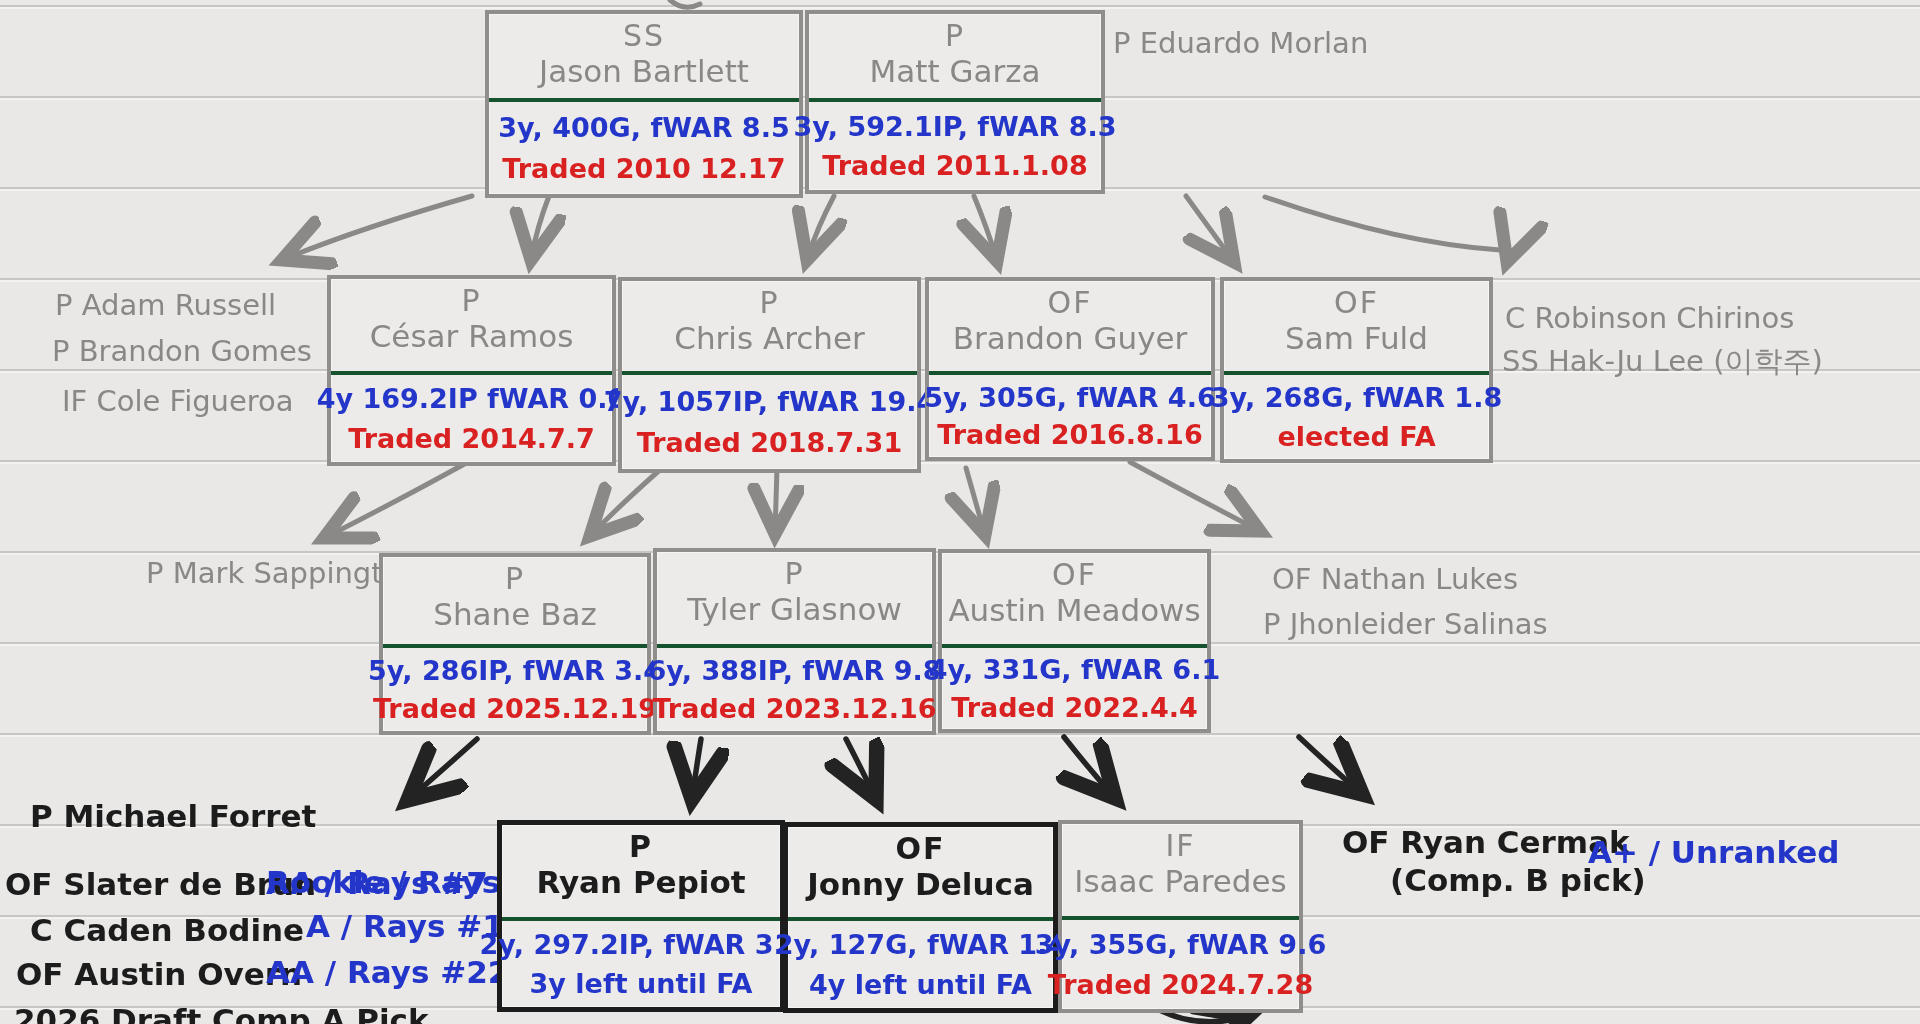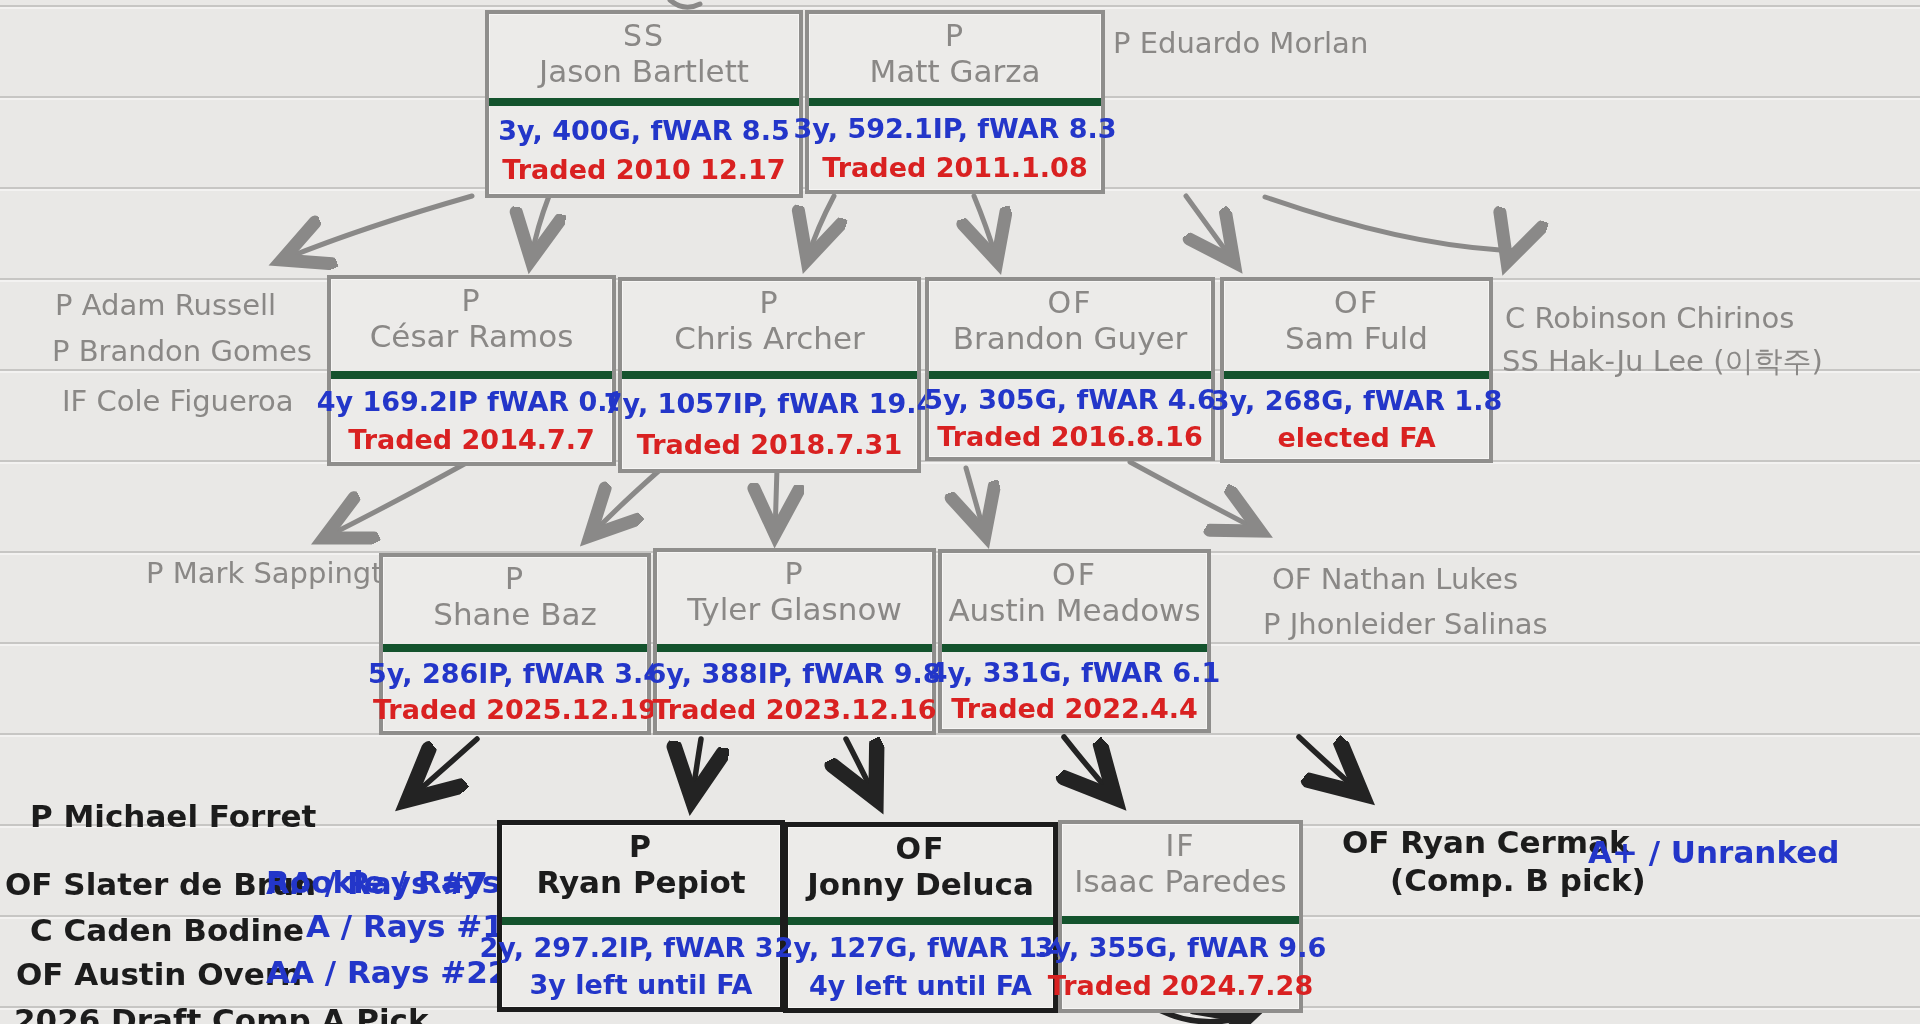--- a/index.html
+++ b/index.html
@@ -13,21 +13,21 @@
       transparent 4px,transparent 91px);
     background-position:0 5px;
   }
   svg.arrows{position:absolute;left:0;top:0;width:1920px;height:1024px;pointer-events:none;}
 
   .node{
     position:absolute;border:4px solid #8f8e8c;background:#ecebe9;
     display:flex;flex-direction:column;box-shadow:0 0 0 1px rgba(255,255,255,.5) inset;
   }
   .node .head{display:flex;flex-direction:column;align-items:center;justify-content:space-between;
-    border-bottom:8px solid #14532d;padding-top:4px;}
+    border-bottom:4px solid #14532d;padding-top:4px;}
   .node .pos{font-size:30px;color:#8a8886;letter-spacing:2px;}
   .node .name{font-size:31px;color:#8a8886;padding-bottom:23px;white-space:nowrap;}
   .node .body{flex:1;display:flex;flex-direction:column;justify-content:space-evenly;align-items:center;}
   .stats{color:#2336c9;font-weight:bold;font-size:27px;white-space:nowrap;}
   .fate{color:#d92121;font-weight:bold;font-size:27px;white-space:nowrap;}
   .fate.blue-fate{color:#2336c9;}
   .node.bold{border:5px solid #1c1c1c;}
   .node.bold .pos,.node.bold .name{color:#1c1c1c;font-weight:bold;}
 
   

